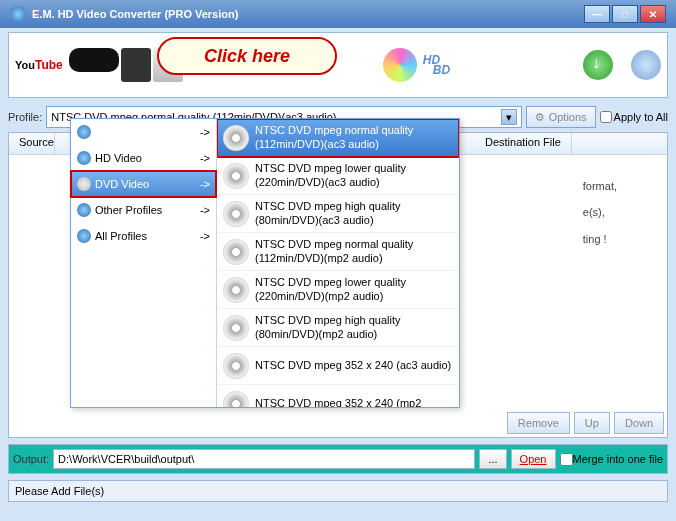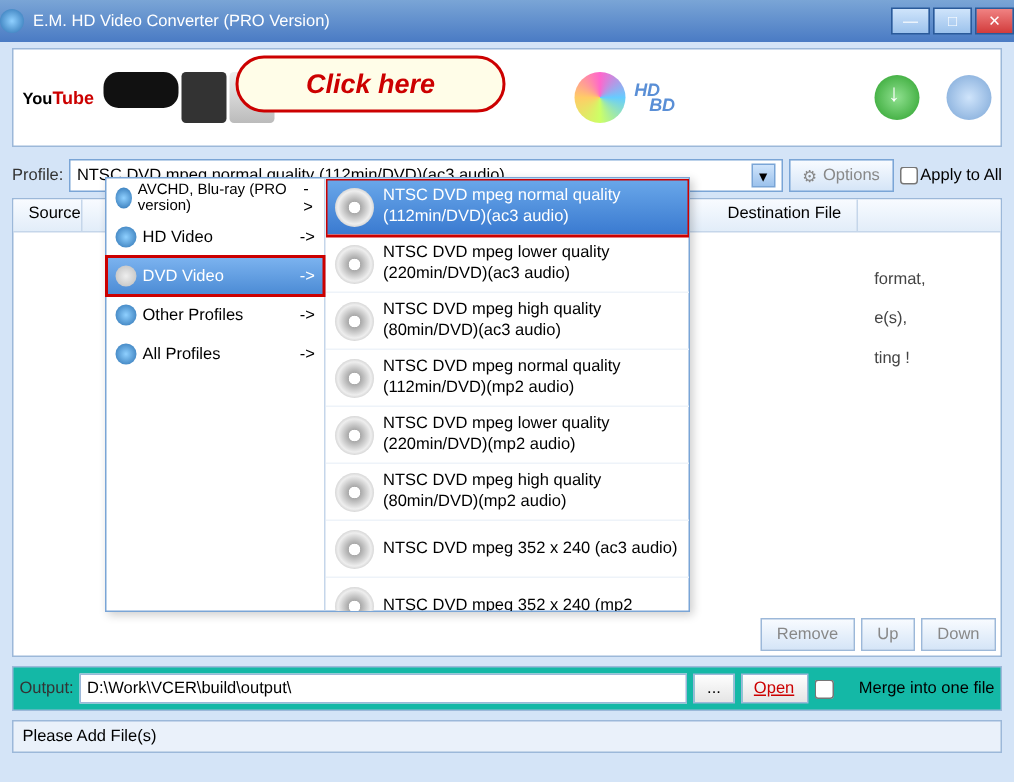--- a/index.html
+++ b/index.html
@@ -1,17 +1,17 @@
 <!DOCTYPE html>
 <html><head>
 <meta charset="utf-8">
 <style>
 * { box-sizing: border-box; margin: 0; padding: 0; font-family: Tahoma, Arial, sans-serif; font-size: 11px; }
 body { background: #d4e4f7; width: 676px; height: 521px; overflow: hidden; }
-.titlebar { height: 28px; background: linear-gradient(#7aa5d6,#4a7bc4); display: flex; align-items: center; padding: 0 0; color: #fff; font-weight: normal; }
+.titlebar { height: 28px; background: linear-gradient(#7aa5d6,#4a7bc4); display: flex; align-items: center; padding: 0 10px; color: #fff; font-weight: bold; }
 .titlebar .app-icon { width: 16px; height: 16px; background: radial-gradient(circle,#8fd0ff,#2a6fb0); border-radius: 50%; margin-right: 6px; }
 .titlebar .win-btns { margin-left: auto; display: flex; gap: 2px; }
 .titlebar .win-btn { width: 26px; height: 18px; border: 1px solid #2a5a9a; background: linear-gradient(#cfe4fb,#9cc2ec); display: flex; align-items: center; justify-content: center; font-size: 10px; }
 .titlebar .win-btn.close { background: linear-gradient(#f08282,#d23c3c); color: #fff; }
 .banner { height: 66px; margin: 4px 8px 0 8px; background: #fff; border: 1px solid #9cb8d9; display: flex; align-items: center; padding: 0 6px; position: relative; }
 .banner .dev-icons { display: flex; gap: 2px; }
 .banner .dev { width: 30px; height: 34px; background: #333; border-radius: 3px; }
 .banner .dev.ipod { background: linear-gradient(#eee,#bbb); }
 .banner .dev.psp { background: #111; width: 50px; height: 24px; border-radius: 10px; }
 .banner .yt { color: #c00; font-weight: bold; font-size: 12px; margin-right: 6px; }
@@ -53,21 +53,21 @@
 .dropdown .item.boxed { outline: 2px solid #c00; outline-offset: -1px; }
 .dropdown .items::-webkit-scrollbar{width:16px;}
 .dropdown .items::-webkit-scrollbar-thumb{background:#c5d6ea;border:1px solid #9cb8d9;}
 .bottom-btns { position: absolute; right: -1px; bottom: -1px; display: flex; gap: 4px; padding: 4px; }
 .bottom-btns .btn { height: 22px; padding: 0 10px; background: linear-gradient(#f8fbff,#d5e5f7); border: 1px solid #9cb8d9; color: #888; }
 .output-row { margin: 6px 8px 0 8px; display: flex; align-items: center; gap: 4px; border:1px solid #9cb8d9; padding:4px; background:#14b8a6;}
 .output-row .lbl { color: #333; }
 .output-row input.path { flex: 1; height: 20px; border: 1px solid #9cb8d9; background: #fff; padding: 0 4px; }
 .output-row .btn { height: 20px; padding: 0 8px; background: linear-gradient(#fefefe,#e5e5e5); border: 1px solid #9cb8d9; }
 .output-row .btn.open { color: #c00; text-decoration: underline; }
-.output-row .merge { display: flex; align-items: center; gap: 17px; }
+.output-row .merge { display: flex; align-items: center; gap: 0; }
 .status { margin: 6px 8px 0 8px; border: 1px solid #9cb8d9; background: #eaf1fa; padding: 4px 6px; height: 22px; }
 .multiline{font-size:10px;}
 </style>
 </head>
 <body>
 
 <div class="titlebar">
   <div class="app-icon"></div>
   <span>E.M. HD Video Converter (PRO Version)</span>
   <div class="win-btns">
@@ -126,21 +126,20 @@
     <button class="btn">Remove</button>
     <button class="btn">Up</button>
     <button class="btn">Down</button>
   </div>
 </div>
 
 <div class="dropdown">
   <div class="cats" id="cats">
       <div class="cat">
         <span class="ico"></span>
-        <span class="multiline">AVCHD, Blu-ray (PRO version)</span>
         <span class="arr">-&gt;</span>
       </div>
       <div class="cat">
         <span class="ico"></span>
         <span class="">HD Video</span>
         <span class="arr">-&gt;</span>
       </div>
       <div class="cat sel boxed">
         <span class="ico"></span>
         <span class="">DVD Video</span>

